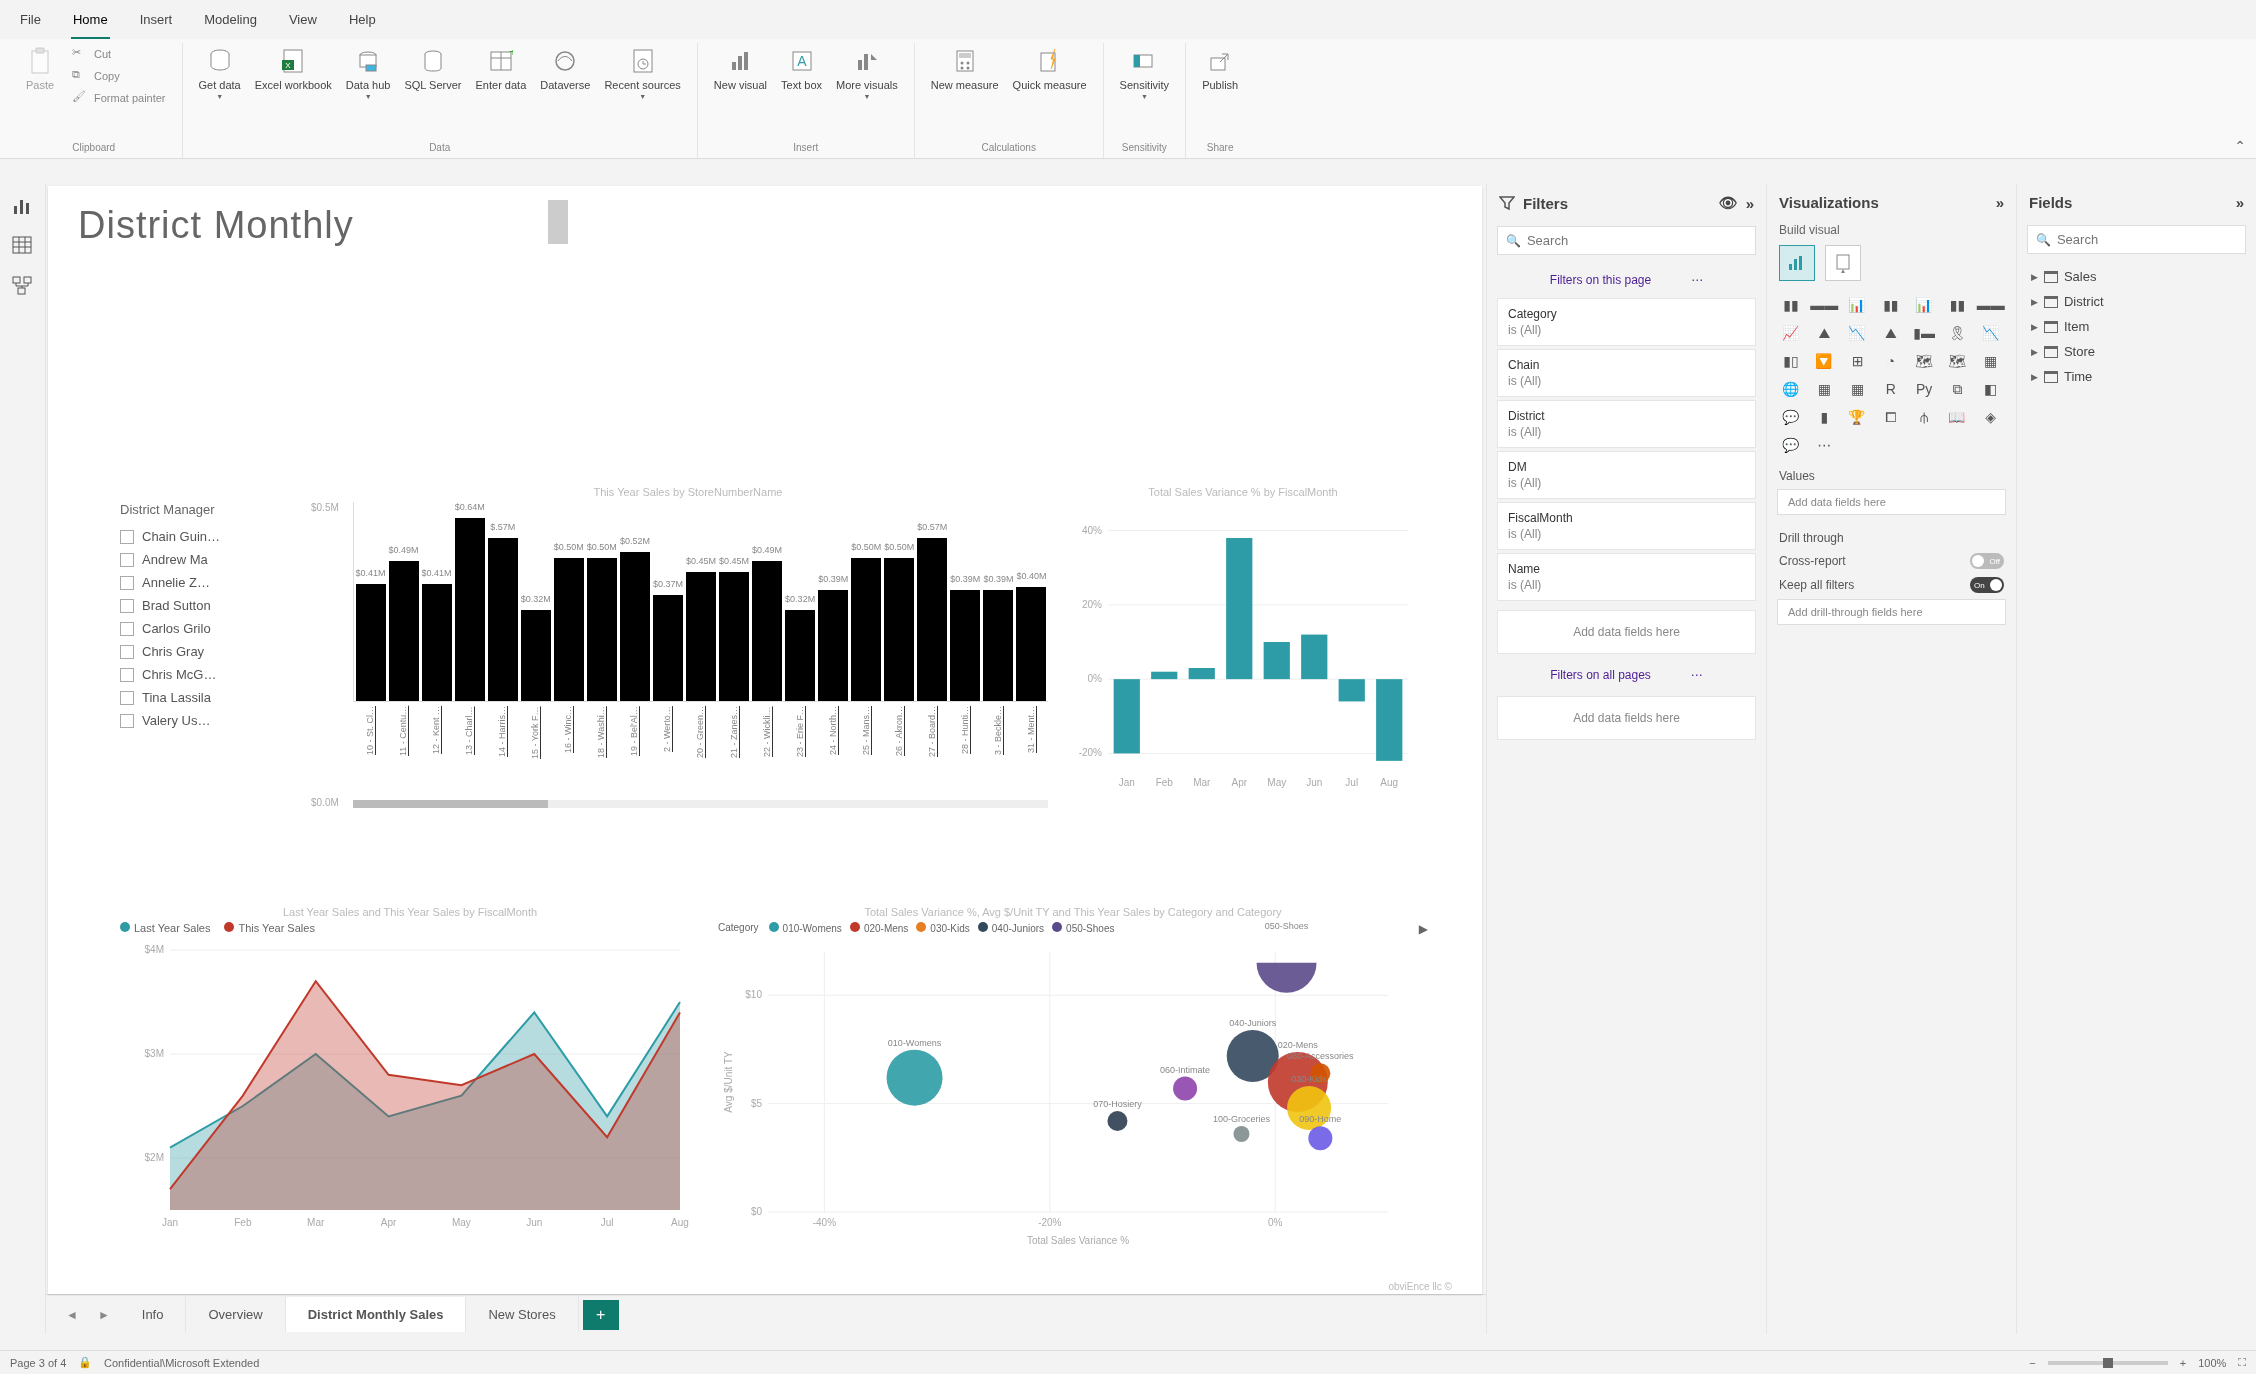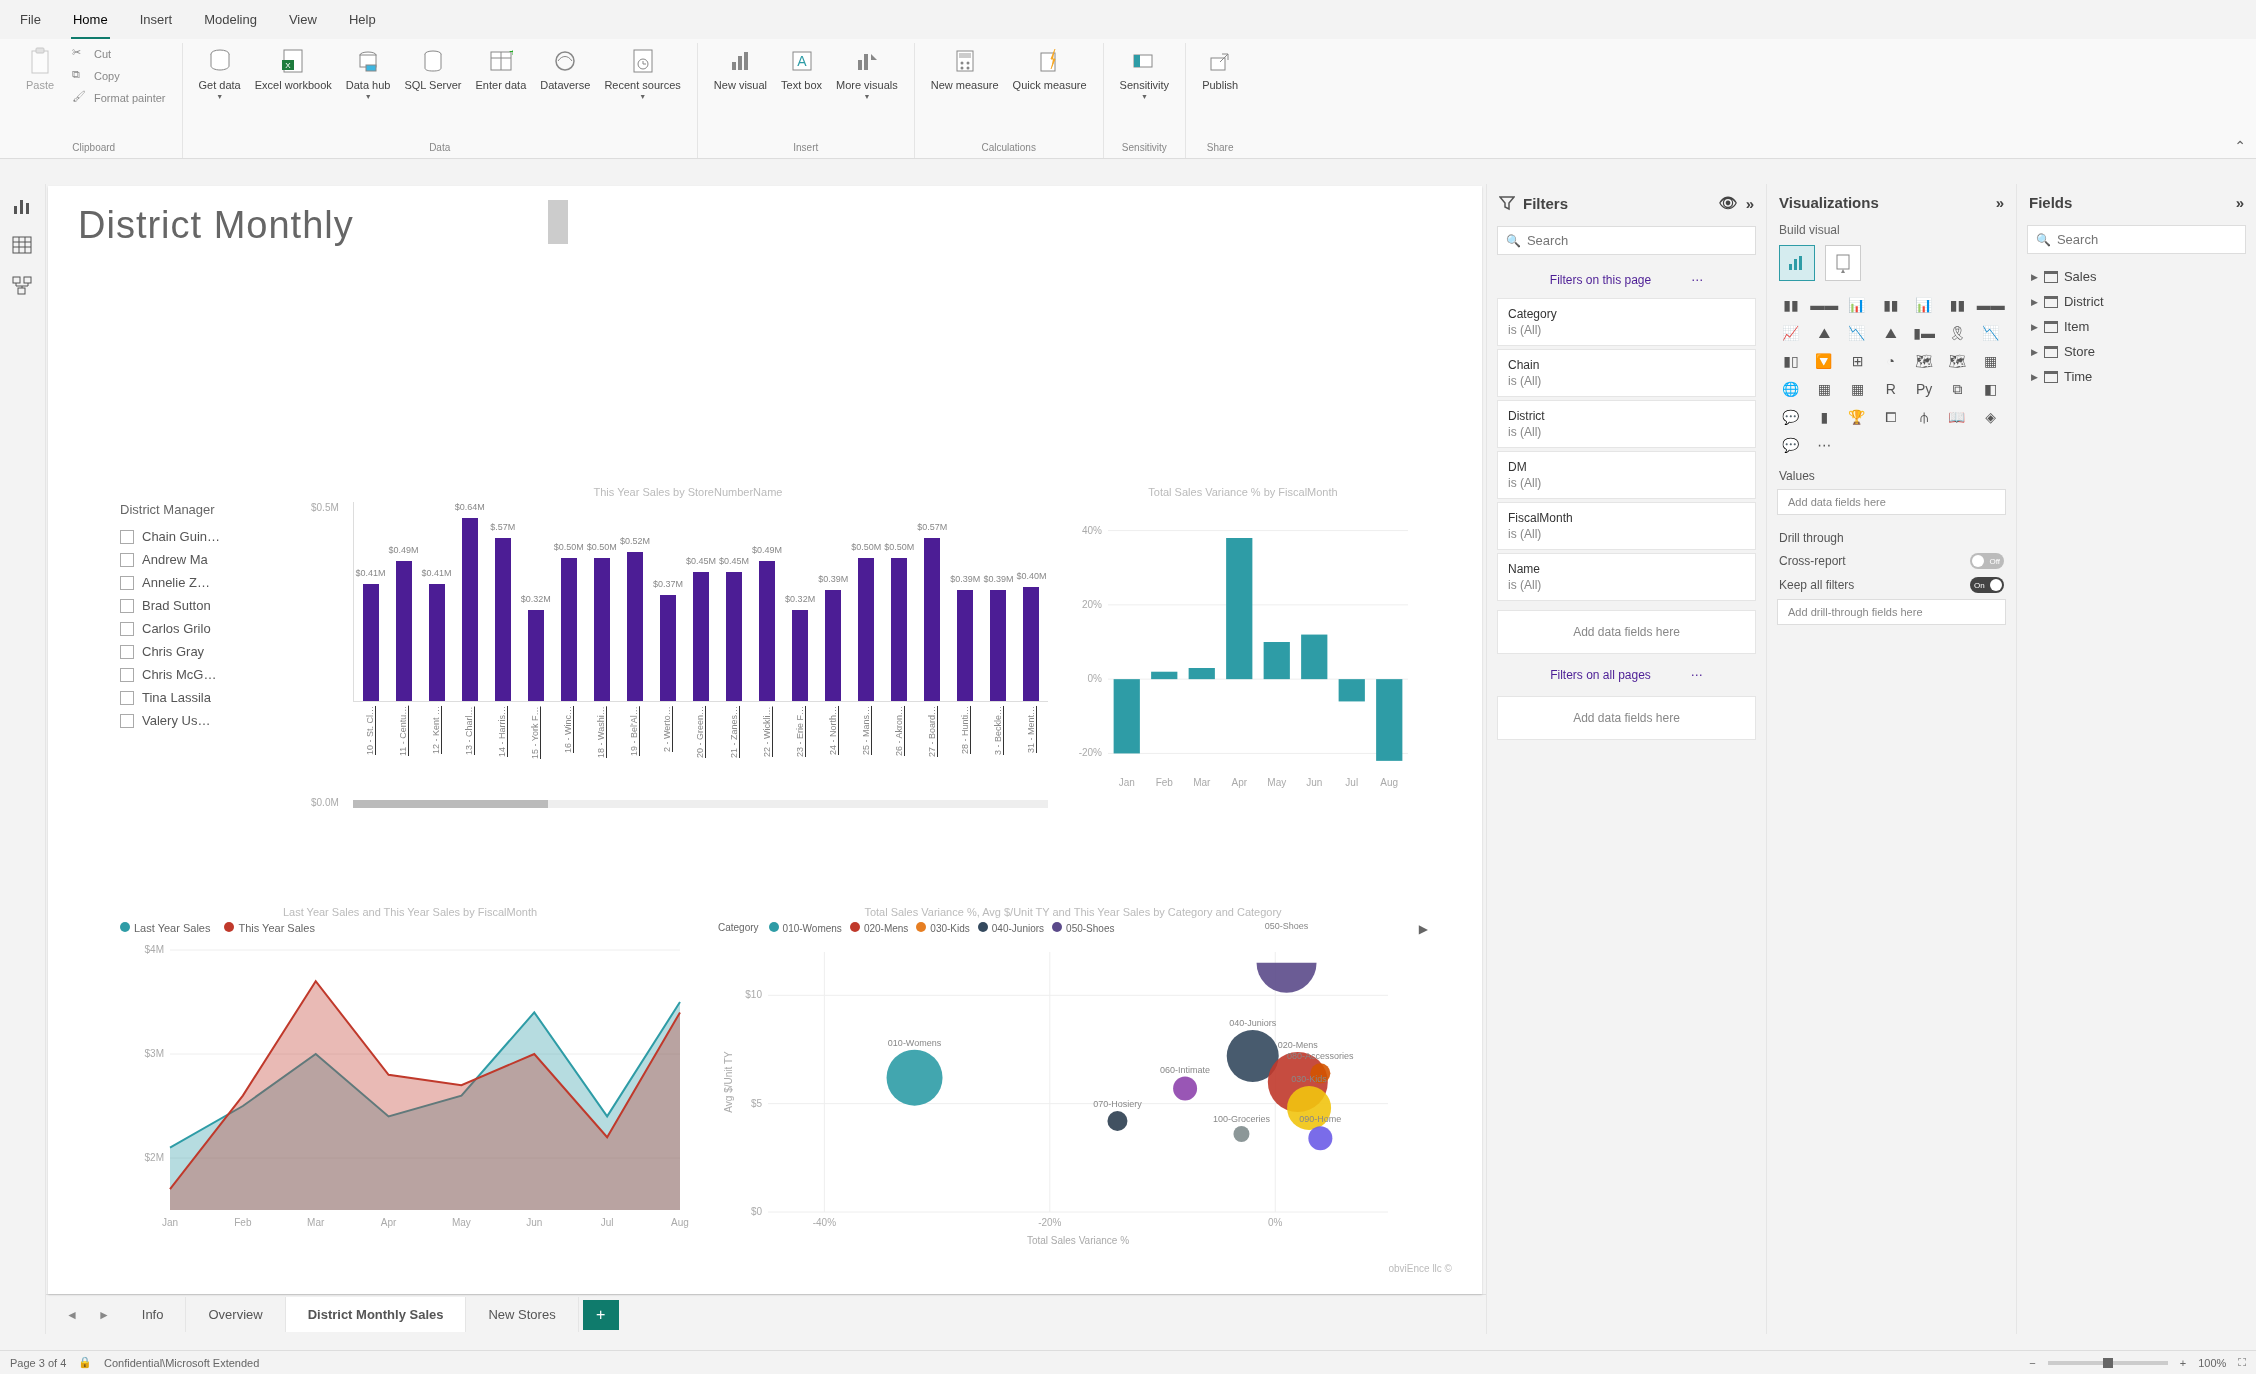--- a/index.html
+++ b/index.html
@@ -43,40 +43,40 @@
 
 
 .slicer { left: 72px; top: 316px; width: 180px; }
 .slicer-header { font-size: 13px; color: #666; margin-bottom: 8px; }
 .slicer-item { display: flex; align-items: center; gap: 8px; padding: 4px 0; font-size: 13px; color: #555; }
 .slicer-item .cb { width: 14px; height: 14px; border: 1px solid #aaa; }
 
 
 .bar1 { left: 280px; top: 300px; width: 720px; height: 340px; }
 .bars-row { display:flex; align-items:flex-end; justify-content:space-around; height: 200px; border-left:1px solid #ddd; border-bottom:1px solid #ddd; position:relative; }
-.bar { width: 16px; background:#4c1d95; position:relative; }
+.bar { width: 30px; background:#000000; position:relative; }
 .bar .lbl { position:absolute; top:-16px; left:50%; transform:translateX(-50%); font-size:9px; color:#888; white-space:nowrap; }
 .xlab { font-size:9px; color:#888; writing-mode:vertical-rl; transform:rotate(180deg); height:90px; text-align:right; }
 .xlabs { display:flex; justify-content:space-around; margin-top:4px; }
 .yaxis1 { position:absolute; left:-42px; top:0; bottom:0; display:flex; flex-direction:column; justify-content:space-between; font-size:10px; color:#aaa; }
 .scrollbar-x { height: 8px; background: #eee; margin-top: 4px; position: relative; }
 .scrollbar-x .thumb { position:absolute; left:0; width:28%; height:100%; background:#bbb; }
 
 
 .bar2 { left: 1010px; top: 300px; width: 370px; height: 340px; }
 
 
 .area1 { left: 72px; top: 720px; width: 580px; height: 390px; }
 .legend { display:flex; gap:14px; font-size:11px; color:#666; margin-bottom:6px; }
 .legend .dot { width:10px; height:10px; border-radius:50%; display:inline-block; margin-right:4px; }
 
 
 .scat1 { left: 670px; top: 720px; width: 710px; height: 390px; }
 
-.footer-note { position:absolute; right:30px; bottom:20px; font-size:10px; color:#bbb; }
+.footer-note { position:absolute; right:30px; bottom:2px; font-size:10px; color:#bbb; }
 
 
 .pagetabs { height: 40px; background: #f3f3f3; border-top: 1px solid #ddd; display: flex; align-items: center; padding: 0 10px; gap: 0; }
 .pagetabs .nav { padding: 0 10px; color: #888; cursor: pointer; font-size: 12px; }
 .pagetab { padding: 10px 22px; font-size: 13px; color: #555; cursor: pointer; border-right: 1px solid #e5e5e5; background:#f3f3f3; }
 .pagetab.active { background: #fff; font-weight: 600; }
 .addpage { width: 36px; height: 30px; background: #0f7b6c; color: #fff; display:flex; align-items:center; justify-content:center; font-size:16px; cursor:pointer; margin-left:4px; }
 
 
 .pane { background: #f3f3f3; border-left: 1px solid #e5e5e5; display: flex; flex-direction: column; }

